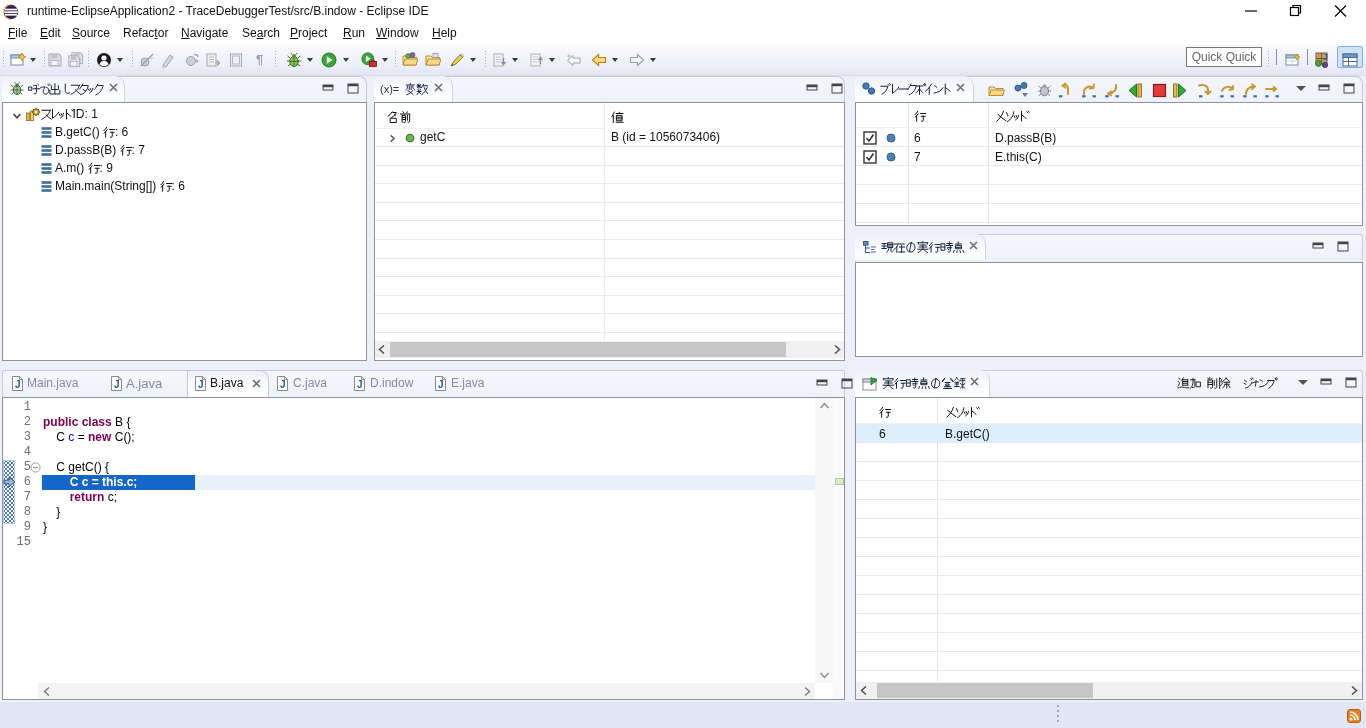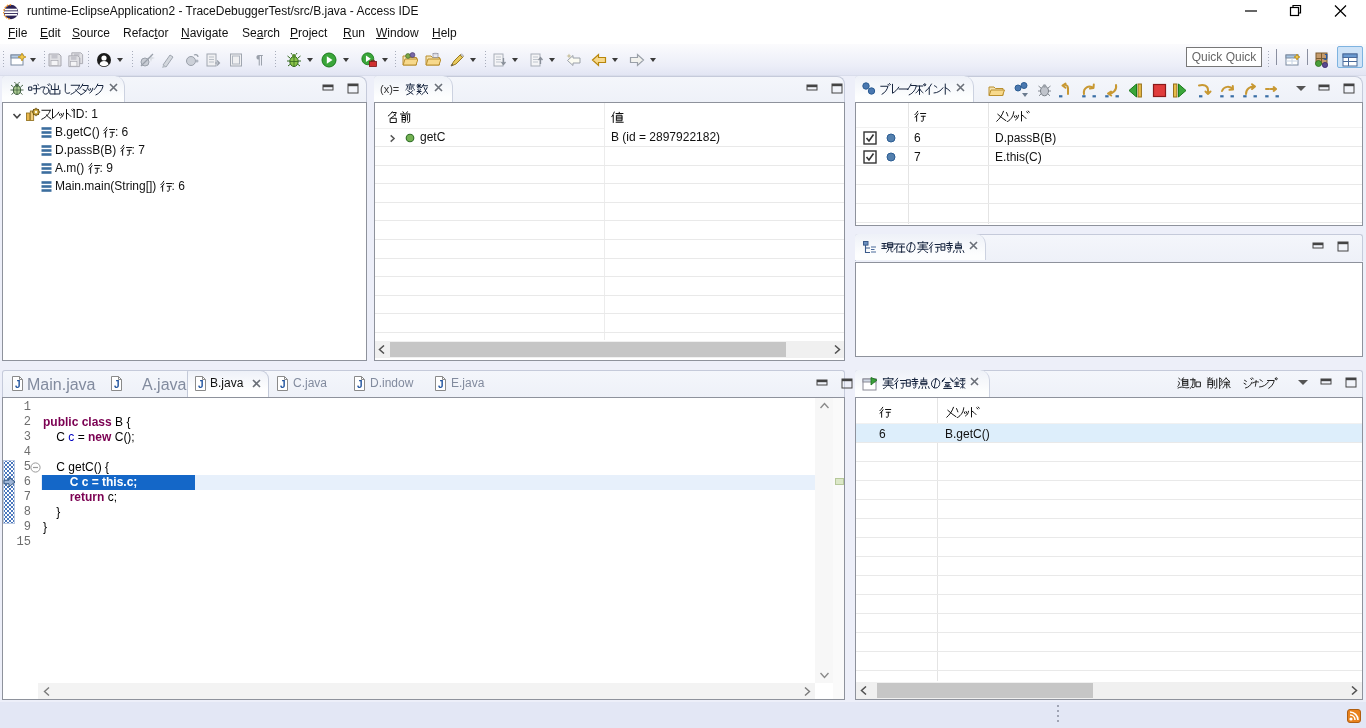--- a/index.html
+++ b/index.html
@@ -318,21 +318,21 @@
     </defs>
   </svg>
 <div class="abs" id="titlebar"></div>
 <svg class="abs" style="left:3px;top:4px" width="16" height="16" viewBox="0 0 16 16">
 <circle cx="8" cy="8" r="7.2" fill="#2c2255"></circle>
 <path d="M8,0.8 A7.2,7.2 0 0 0 0.8,8 A7.2,7.2 0 0 0 8,15.2" fill="none" stroke="#f7941e" stroke-width="1.6" stroke-dasharray="1.5 1.3"></path>
 <rect x="2" y="4.7" width="12" height="1.7" fill="#fff"></rect>
     <rect x="1.2" y="7.3" width="13.6" height="1.7" fill="#fff"></rect>
     <rect x="2" y="9.9" width="12" height="1.7" fill="#fff"></rect>
   </svg>
-<div class="abs" id="titletext">runtime-EclipseApplication2 - TraceDebuggerTest/src/B.java - Access IDE</div>
+<div class="abs" id="titletext">runtime-EclipseApplication2 - TraceDebuggerTest/src/B.indow - Eclipse IDE</div>
 <svg class="abs" style="left:1243px;top:3px" width="120" height="16" viewBox="0 0 120 16">
 <path d="M2,8 H14" stroke="#000" stroke-width="1.2" fill="none"></path>
 <rect x="47.5" y="4.5" width="8" height="8" fill="none" stroke="#000" stroke-width="1.2"></rect>
 <path d="M50,4.5 V2.5 H57.5 V10 H55.5" fill="none" stroke="#000" stroke-width="1.2"></path>
 <path d="M92,2.5 L103,13.5 M103,2.5 L92,13.5" stroke="#000" stroke-width="1.2" fill="none"></path>
   </svg>
 <div class="abs" id="menubar">
 <div class="menu" style="left:8px"><u>F</u>ile</div>
 <div class="menu" style="left:40px"><u>E</u>dit</div>
 <div class="menu" style="left:72px"><u>S</u>ource</div>
@@ -662,21 +662,21 @@
       <div class="gridline" style="left:0;top:191.8px;width:469px"></div>
       <div class="gridline" style="left:0;top:210.4px;width:469px"></div>
       <div class="gridline" style="left:0;top:229.0px;width:469px"></div>
       <svg class="abs" style="left:13px;top:31px" width="9" height="9" viewBox="0 0 10 10">
         <path d="M3,1.5 L6.8,5 L3,8.5" fill="none" stroke="#555" stroke-width="1.6"></path>
       </svg>
       <svg class="abs" style="left:30px;top:30px" width="10" height="10" viewBox="0 0 10 10">
         <circle cx="5" cy="5" r="3.8" fill="#73b152" stroke="#2e6d26" stroke-width="1.1"></circle>
       </svg>
       <div class="cell" style="left:45px;top:27px">getC</div>
-      <div class="cell" style="left:236px;top:27px">B (id = 2897922182)</div>
+      <div class="cell" style="left:236px;top:27px">B (id = 1056073406)</div>
       <div class="sbtrack" style="left:0;top:238px;width:469px;height:17px"></div>
       <svg class="abs" style="left:3px;top:242px" width="8" height="9" viewBox="0 0 8 9">
         <path d="M6,0.5 L1.5,4.5 L6,8.5" fill="none" stroke="#505050" stroke-width="1.5"></path>
       </svg>
       <svg class="abs" style="left:458px;top:242px" width="8" height="9" viewBox="0 0 8 9">
         <path d="M2,0.5 L6.5,4.5 L2,8.5" fill="none" stroke="#505050" stroke-width="1.5"></path>
       </svg>
       <div class="sbthumb" style="left:15px;top:239px;width:396px;height:15px"></div>
     </div>
 </div>
@@ -836,27 +836,27 @@
 <div class="pcontent" style="top:28px;bottom:4px"></div>
 </div>
 <div class="panel" style="left:2px;top:370px;width:843px;height:330px">
 <div class="ptabbar" style="border-radius:3px 3px 0 0;height:27px"></div>
 <div class="abs" style="left:185px;top:0;width:82px;height:27px;background:linear-gradient(#eef1f8,#fff 75%);border:1px solid #c3c9d8;border-bottom:none;border-radius:2px 9px 0 0;box-sizing:border-box"></div>
 <svg class="abs" style="left:9px;top:6px" width="13" height="15" viewBox="0 0 13 15">
       <path d="M1.5,0.5 H8.5 L11.5,3.5 V14.5 H1.5 Z" fill="#fff" stroke="#8a8a8a" stroke-width="1"></path>
       <path d="M8.5,0.5 V3.5 H11.5" fill="none" stroke="#8a8a8a" stroke-width="1"></path>
       <text x="4" y="12" font-size="10" font-weight="bold" fill="#2456a0" font-family="Liberation Sans">J</text>
     </svg>
-<div class="abs" style="left:25px;top:6px;font-size:16px;color:#828b9e">Main.java</div>
+<div class="abs" style="left:25px;top:6px;font-size:12px;color:#828b9e">Main.java</div>
 <svg class="abs" style="left:108px;top:6px" width="13" height="15" viewBox="0 0 13 15">
       <path d="M1.5,0.5 H8.5 L11.5,3.5 V14.5 H1.5 Z" fill="#fff" stroke="#8a8a8a" stroke-width="1"></path>
       <path d="M8.5,0.5 V3.5 H11.5" fill="none" stroke="#8a8a8a" stroke-width="1"></path>
       <text x="4" y="12" font-size="10" font-weight="bold" fill="#2456a0" font-family="Liberation Sans">J</text>
     </svg>
-<div class="abs" style="left:140px;top:6px;font-size:16px;color:#828b9e">A.java</div>
+<div class="abs" style="left:124px;top:6px;font-size:13px;color:#828b9e">A.java</div>
 <svg class="abs" style="left:274px;top:6px" width="13" height="15" viewBox="0 0 13 15">
       <path d="M1.5,0.5 H8.5 L11.5,3.5 V14.5 H1.5 Z" fill="#fff" stroke="#8a8a8a" stroke-width="1"></path>
       <path d="M8.5,0.5 V3.5 H11.5" fill="none" stroke="#8a8a8a" stroke-width="1"></path>
       <text x="4" y="12" font-size="10" font-weight="bold" fill="#2456a0" font-family="Liberation Sans">J</text>
     </svg>
 <div class="abs" style="left:291px;top:6px;font-size:12px;color:#828b9e">C.java</div>
 <svg class="abs" style="left:351px;top:6px" width="13" height="15" viewBox="0 0 13 15">
       <path d="M1.5,0.5 H8.5 L11.5,3.5 V14.5 H1.5 Z" fill="#fff" stroke="#8a8a8a" stroke-width="1"></path>
       <path d="M8.5,0.5 V3.5 H11.5" fill="none" stroke="#8a8a8a" stroke-width="1"></path>
       <text x="4" y="12" font-size="10" font-weight="bold" fill="#2456a0" font-family="Liberation Sans">J</text>

